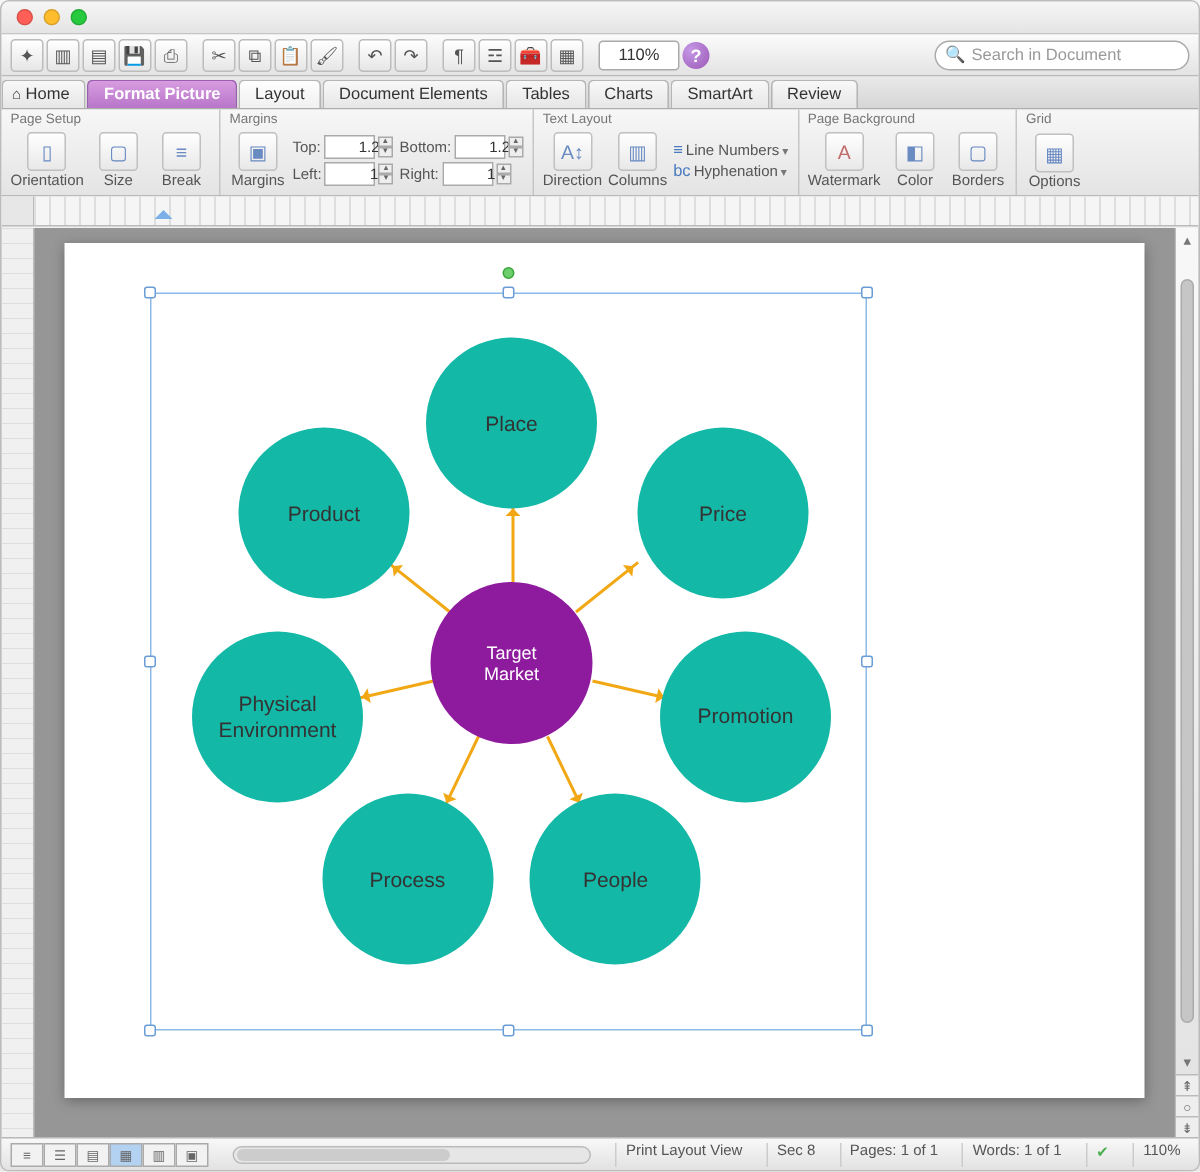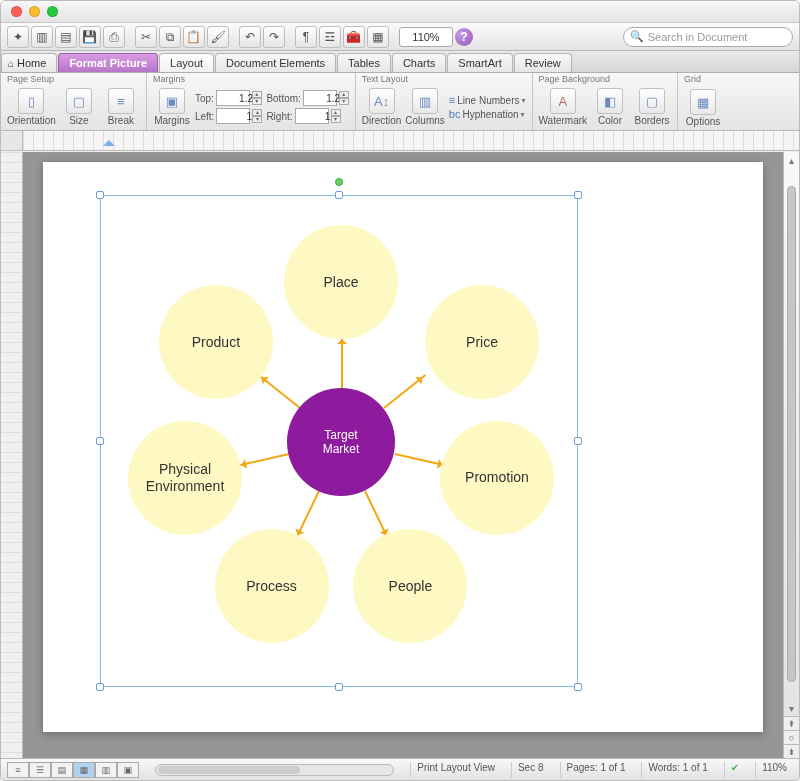--- a/index.html
+++ b/index.html
@@ -70,21 +70,21 @@
   .handle{ position:absolute; width:8px; height:8px; background:#fff; border:1px solid #6a9dd6; border-radius:2px;}
   .h-nw{top:-5px;left:-5px;} .h-n{top:-5px;left:calc(50% - 4px);} .h-ne{top:-5px;right:-5px;}
   .h-w{top:calc(50% - 4px);left:-5px;} .h-e{top:calc(50% - 4px);right:-5px;}
   .h-sw{bottom:-5px;left:-5px;} .h-s{bottom:-5px;left:calc(50% - 4px);} .h-se{bottom:-5px;right:-5px;}
   .rothandle{position:absolute;top:-18px;left:calc(50% - 4px);width:8px;height:8px;background:#6ccf6c;border:1px solid #3ba53b;border-radius:50%;}
 
   
   .diagram{position:absolute;inset:0;}
   .circle{position:absolute;border-radius:50%;display:flex;align-items:center;justify-content:center;text-align:center;color:#333;font-size:14px;line-height:1.2;}
   .center{width:108px;height:108px;background:#8e1a9e;color:#fff;font-size:12px;left:186px;top:192px;}
-  .outer{width:114px;height:114px;background:#fef9c3;}
+  .outer{width:114px;height:114px;background:#14b8a6;}
   .arrow{position:absolute;width:2px;background:#f2a814;transform-origin:top center;}
   .arrow::after{content:"";position:absolute;bottom:-1px;left:-4px;border:5px solid transparent;border-top-color:#f2a814;}
 
   
   .statusbar{position:absolute;left:0;right:0;bottom:0;height:22px;background:linear-gradient(#f8f8f8,#e2e2e2);border-top:1px solid #b8b8b8;display:flex;align-items:center;font-size:10px;color:#555;padding:0 6px;gap:10px;}
   .statusbar .views{display:flex;gap:0;}
   .statusbar .views span{width:22px;height:16px;border:1px solid #aaa;background:#f2f2f2;display:flex;align-items:center;justify-content:center;font-size:9px;color:#666;}
   .statusbar .views span.active{background:#b3d1f0;}
   .statusbar .cell{padding:0 6px;border-left:1px solid #ccc;height:16px;display:flex;align-items:flex-start;}
   .statusbar .zoomr{margin-left:auto;}

